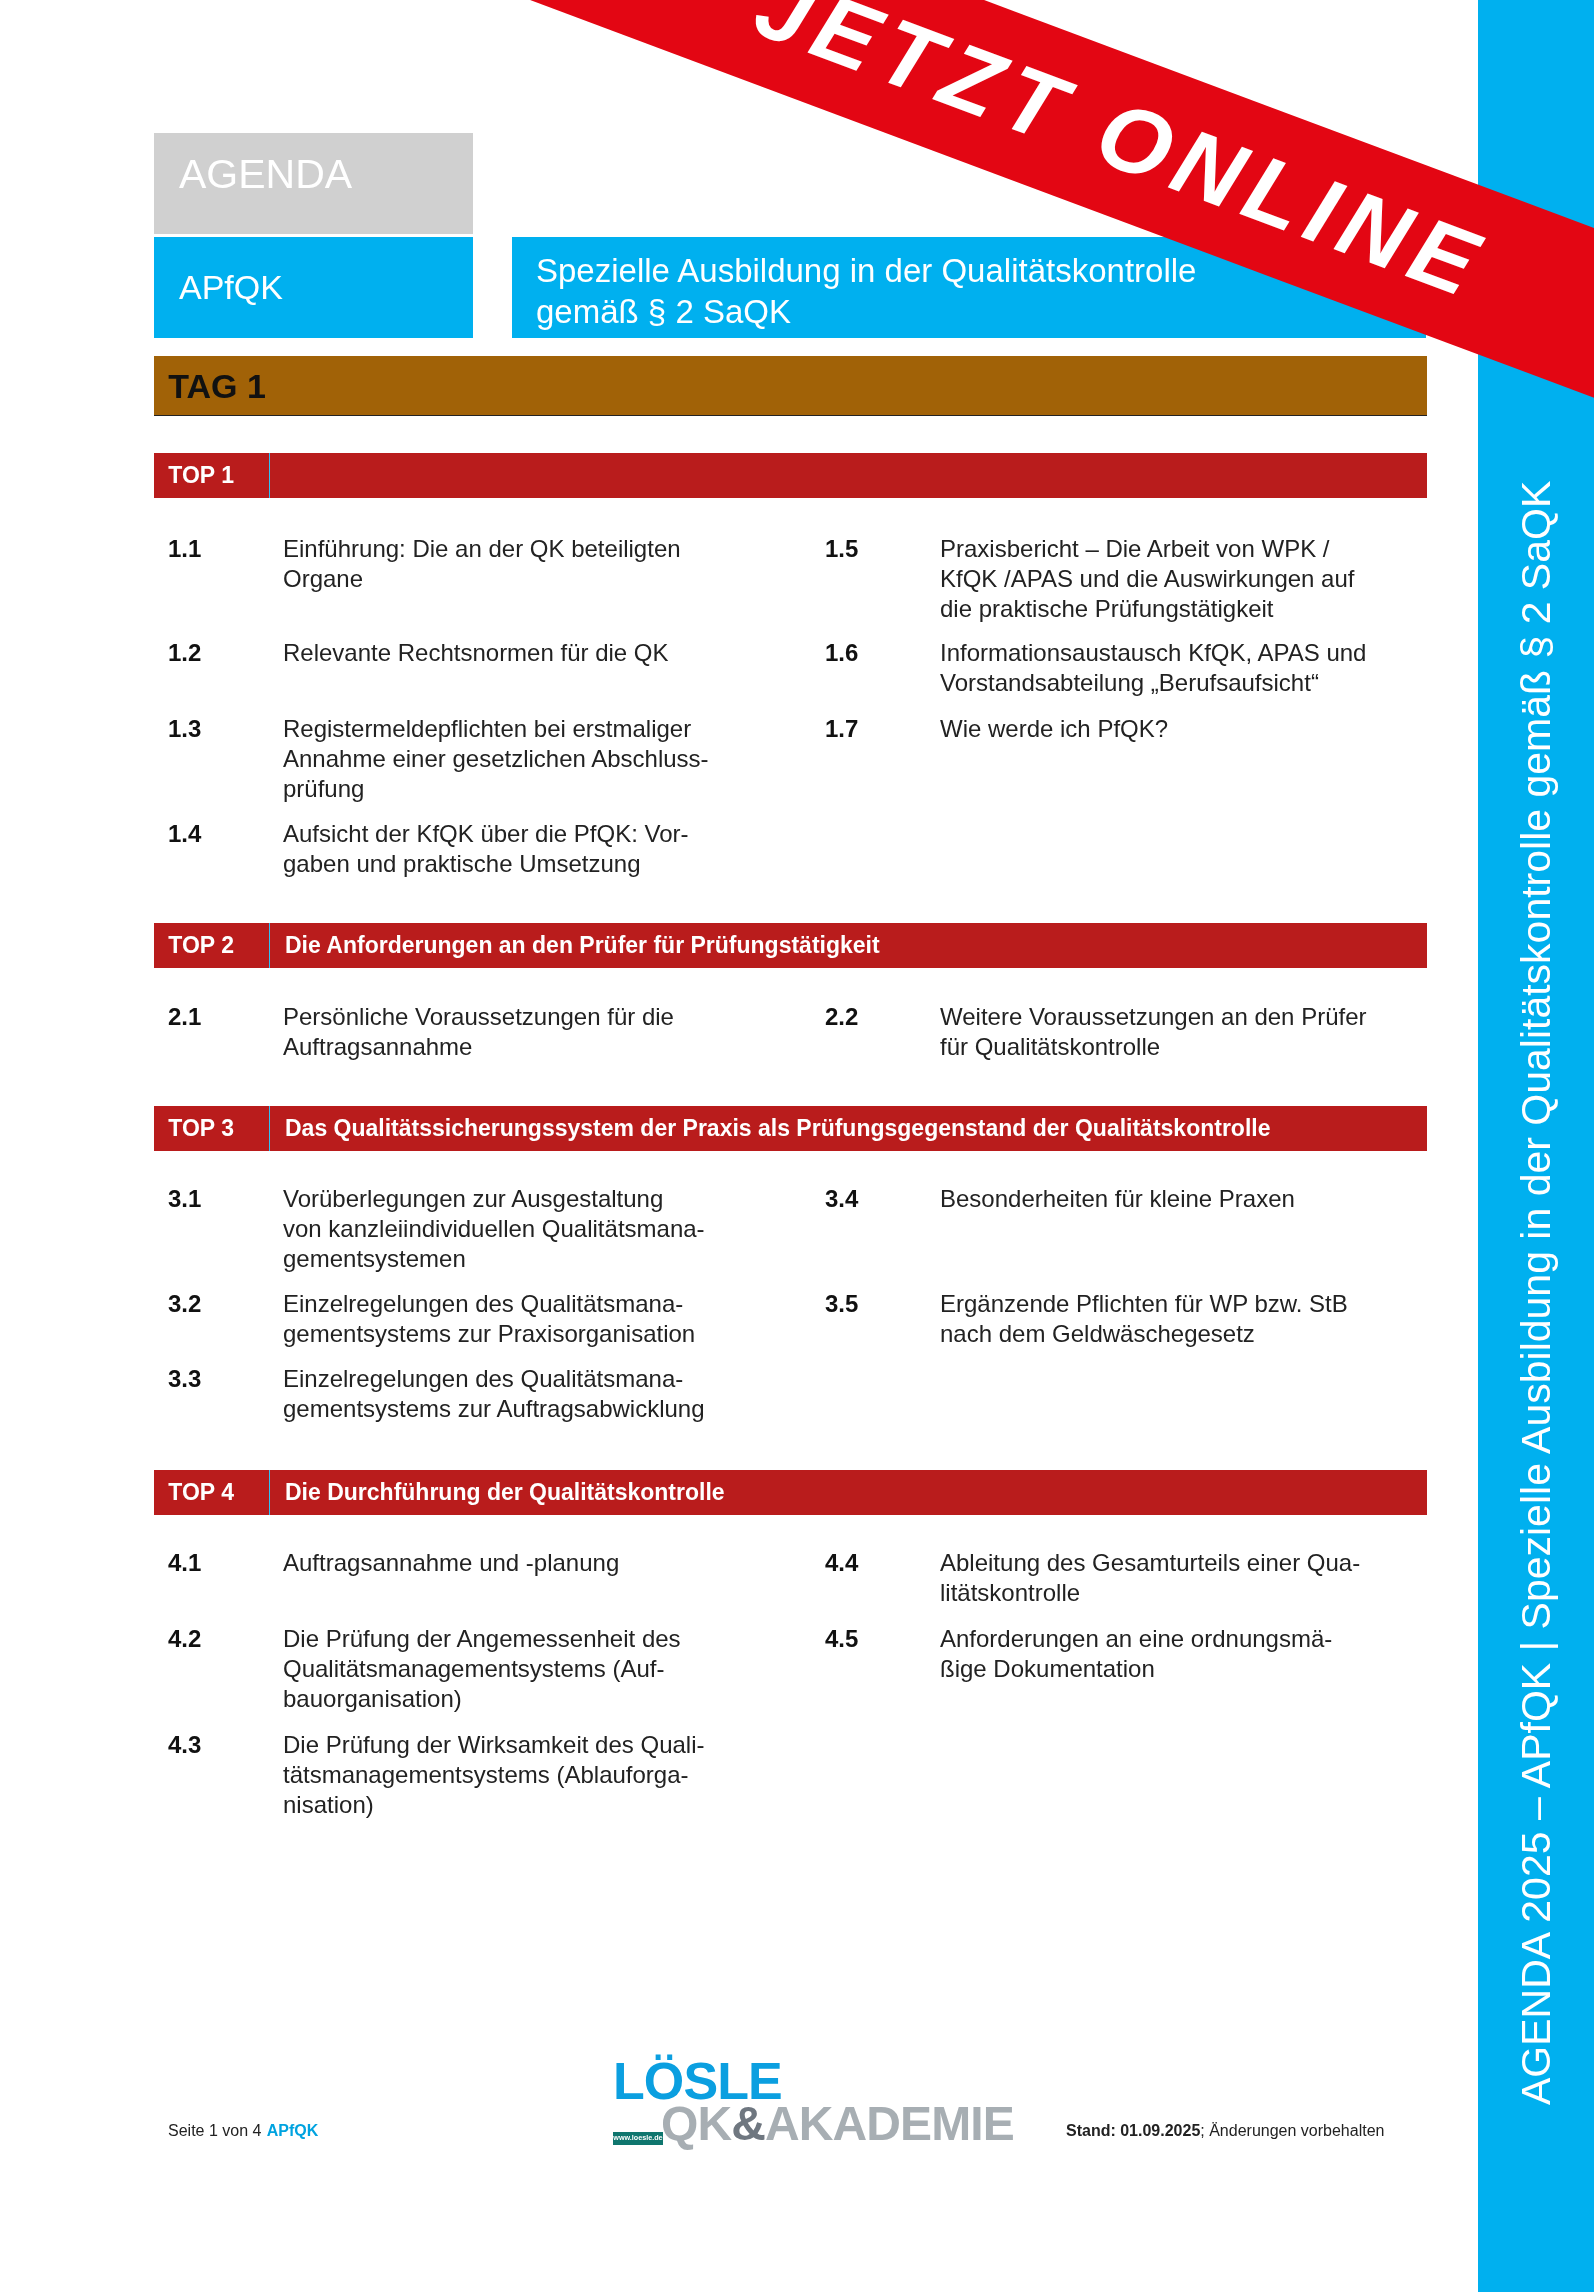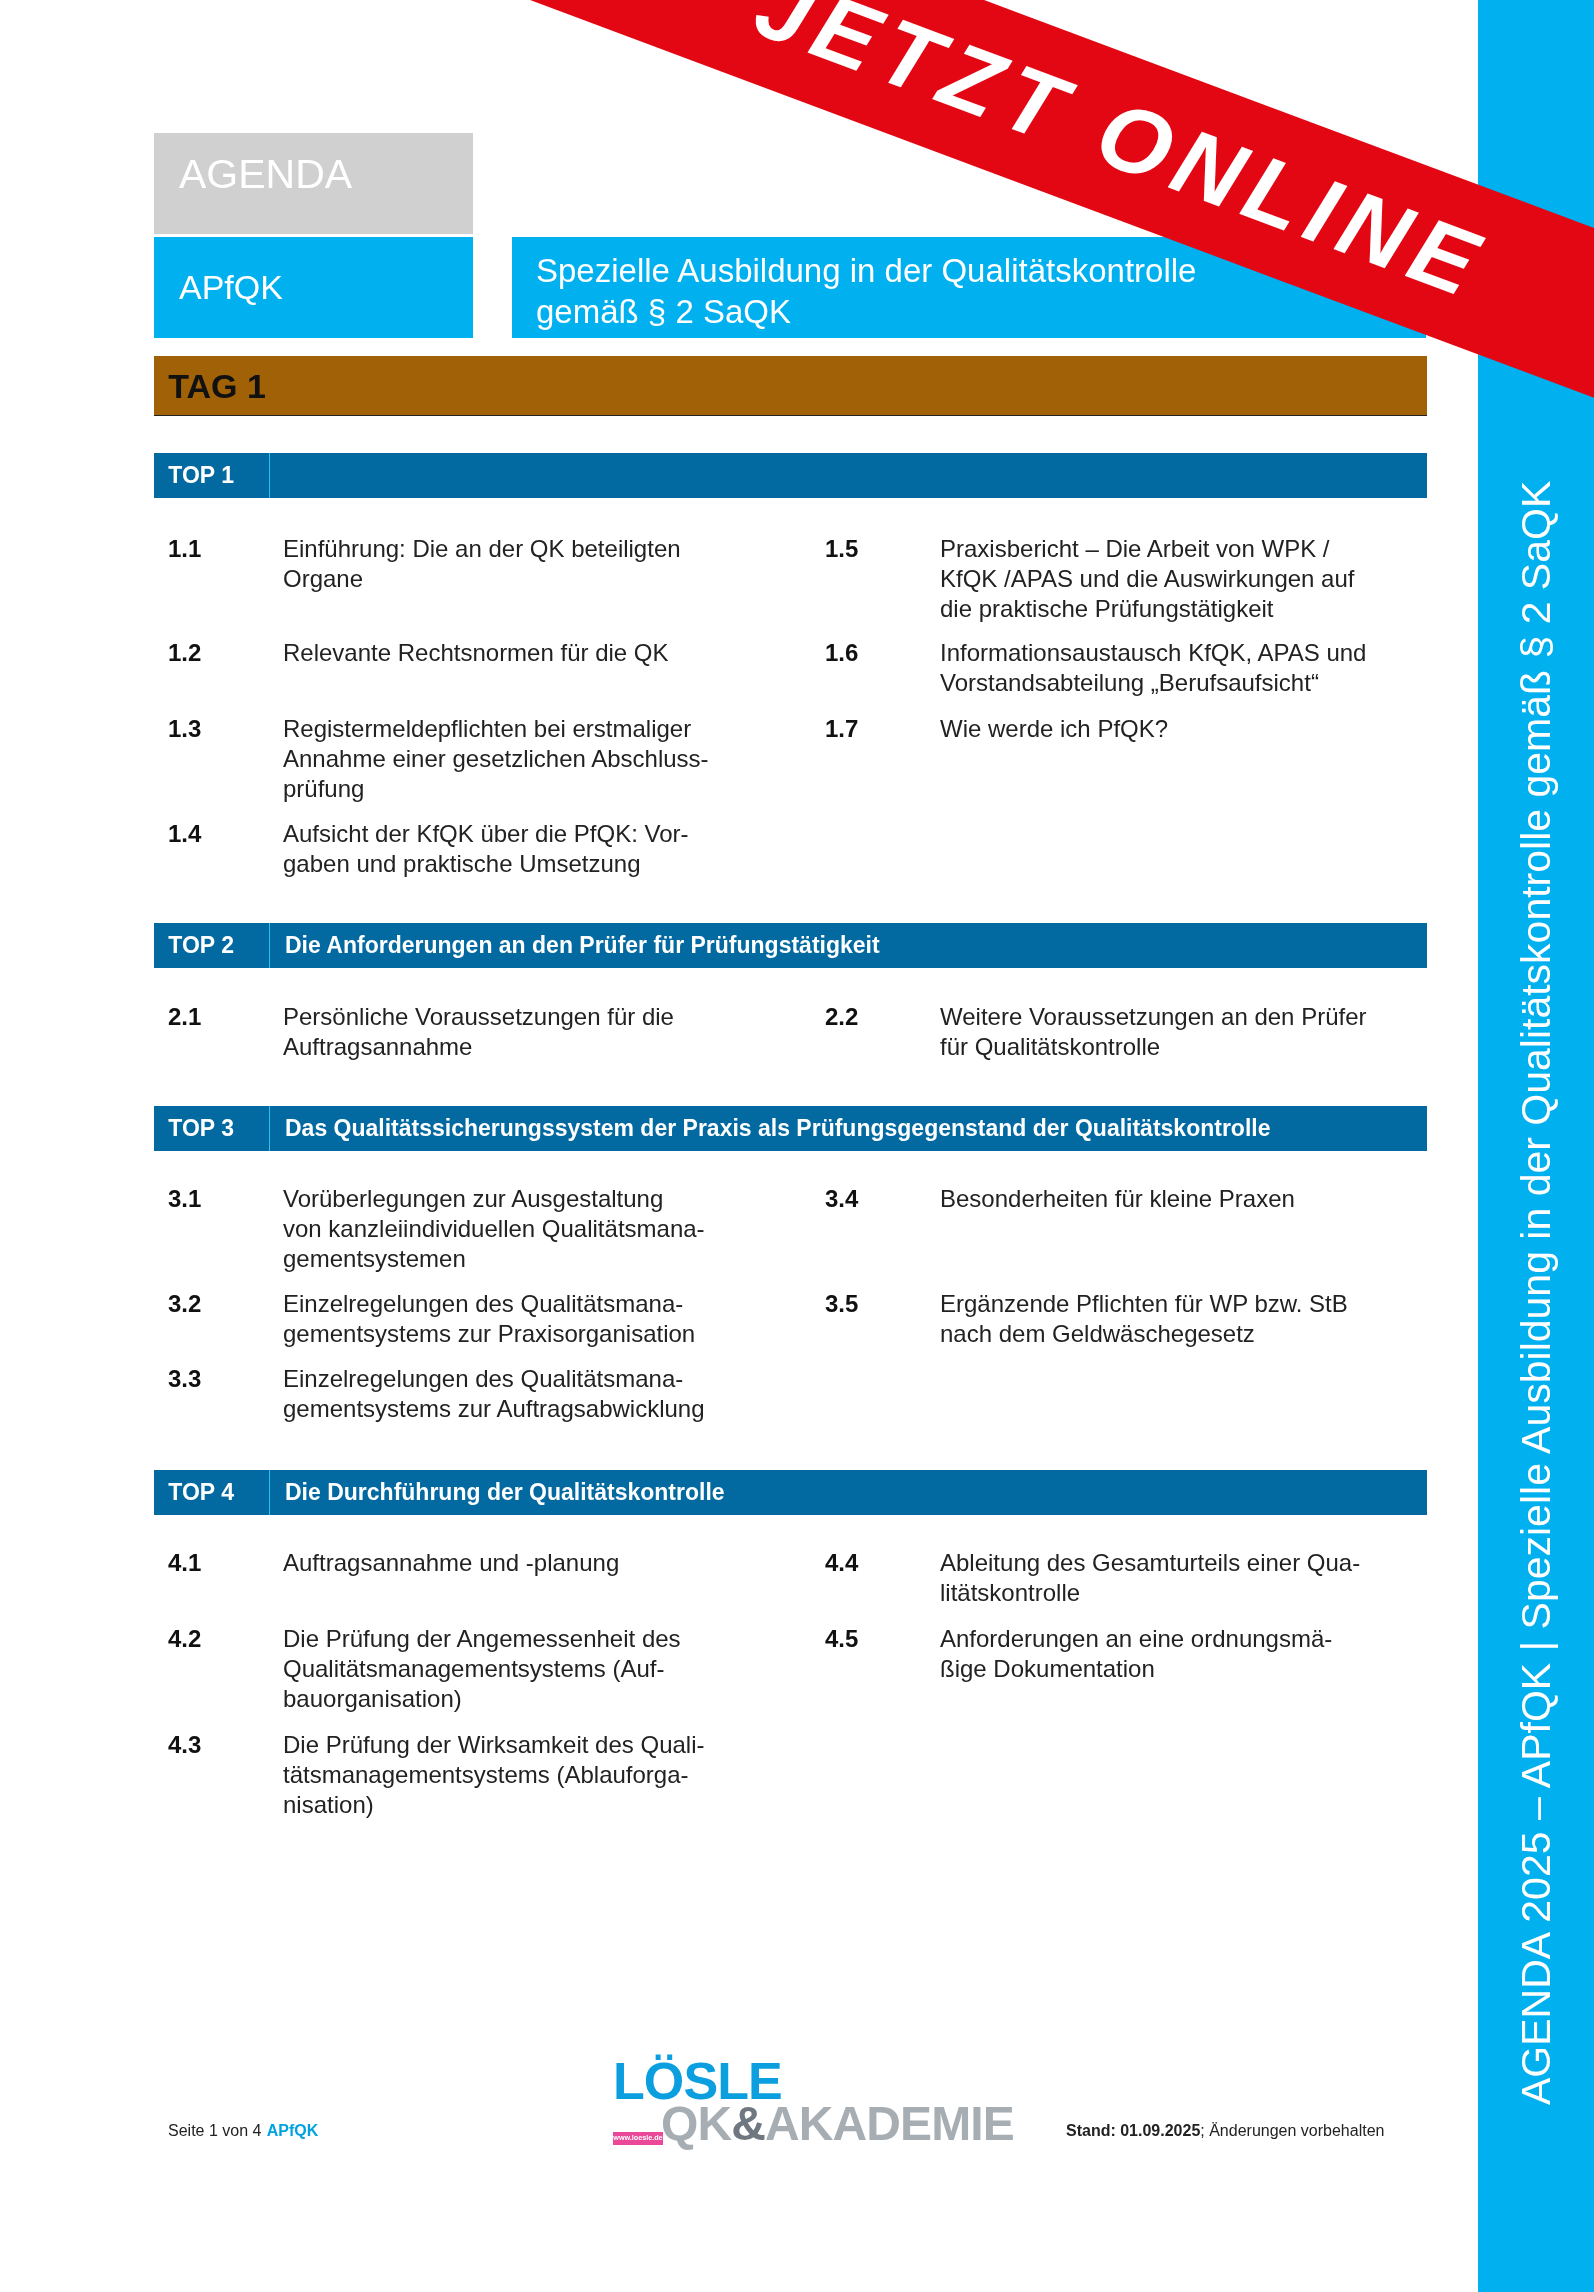--- a/index.html
+++ b/index.html
@@ -8,21 +8,21 @@
   .abs { position:absolute; }
   .agenda-box { left:154px; top:133px; width:319px; height:101px; background:#d0d0d0; color:#ffffff;
                 font-size:41px; line-height:83px; padding-left:25px; box-sizing:border-box; }
   .code-box { left:154px; top:237px; width:319px; height:101px; background:#00b0ef; color:#fff;
               font-size:34px; line-height:101px; padding-left:25px; box-sizing:border-box; }
   .title-box { left:512px; top:237px; width:914px; height:101px; background:#00b0ef; color:#fff;
                font-size:33px; line-height:41px; padding:12.5px 0 0 24px; box-sizing:border-box; }
   .day-row { left:154px; top:356px; width:1273px; height:60px; background:#a16207;
              border-bottom:1.8px solid #222; box-sizing:border-box; }
   .day-label { position:absolute; left:14.3px; top:10.7px; font-size:34px; font-weight:bold; color:#111; }
-  .top-header { left:154px; width:1273px; height:45px; background:#0369a1; color:#fff;
+  .top-header { left:154px; width:1273px; height:45px; background:#b91c1c; color:#fff;
                 font-weight:bold; font-size:23px; line-height:45px; }
   .top-header .num { position:absolute; left:14.3px; top:0; }
   .top-header .divider { position:absolute; left:115px; top:0; width:0.9px; height:45px; background:#2ec0f5; }
   .top-header .ttl { position:absolute; left:131px; top:0; }
   .item { position:absolute; width:627px; font-size:24px; line-height:30px; }
   .item .inum { position:absolute; left:0; top:0; font-weight:bold; color:#111; }
   .item .itext { position:absolute; left:115px; top:0; width:475px; color:#222; white-space:pre-line; }
   .sidebar { left:1478px; top:0; width:116px; height:2293px; background:#00b0ef; }
   .sidebar-text { position:absolute; left:1478px; top:2105px; transform-origin:0 0; transform:rotate(-90deg);
                   color:#fff; font-size:41px; white-space:nowrap; width:2060px; line-height:116px; padding-left:0; }
@@ -30,21 +30,21 @@
             transform:rotate(20.5deg); transform-origin:0 0; }
   .banner-text { position:absolute; left:0; right:0; top:0; height:159px; line-height:159px; text-align:center;
                  color:#fff; font-weight:bold; font-size:93px; letter-spacing:9px; font-style:italic; padding-left:18px; }
   .footer-page { left:168px; top:2122px; font-size:16px; color:#222; }
   .footer-page .code { color:#00a3e0; font-weight:bold; margin-left:5.4px; }
   .footer-stand { left:1066px; top:2122px; font-size:16px; color:#222; }
   .logo { left:613px; top:2062px; width:322px; height:86px; }
   .logo-top { position:absolute; left:0; top:-9px; font-size:52px; font-weight:bold; color:#0b9fe0; letter-spacing:-0.9px; line-height:56px; }
   .logo-bottom { position:absolute; left:48px; top:39px; font-size:48px; font-weight:bold; color:#a7aeb3; line-height:45px; letter-spacing:-0.9px; }
   .logo-bottom .amp { color:#6f7780; }
-  .logo-url { position:absolute; left:0; top:70px; width:50px; height:12.5px; background:#ec4899; color:#fff;
+  .logo-url { position:absolute; left:0; top:70px; width:50px; height:12.5px; background:#0f766e; color:#fff;
               font-size:7.2px; line-height:12.5px; text-align:center; font-weight:bold; }
 </style>
 </head>
 <body>
 
 <div class="abs agenda-box">
   <span>AGENDA</span>
 </div>
 <div class="abs code-box">
   <span>APfQK</span>

